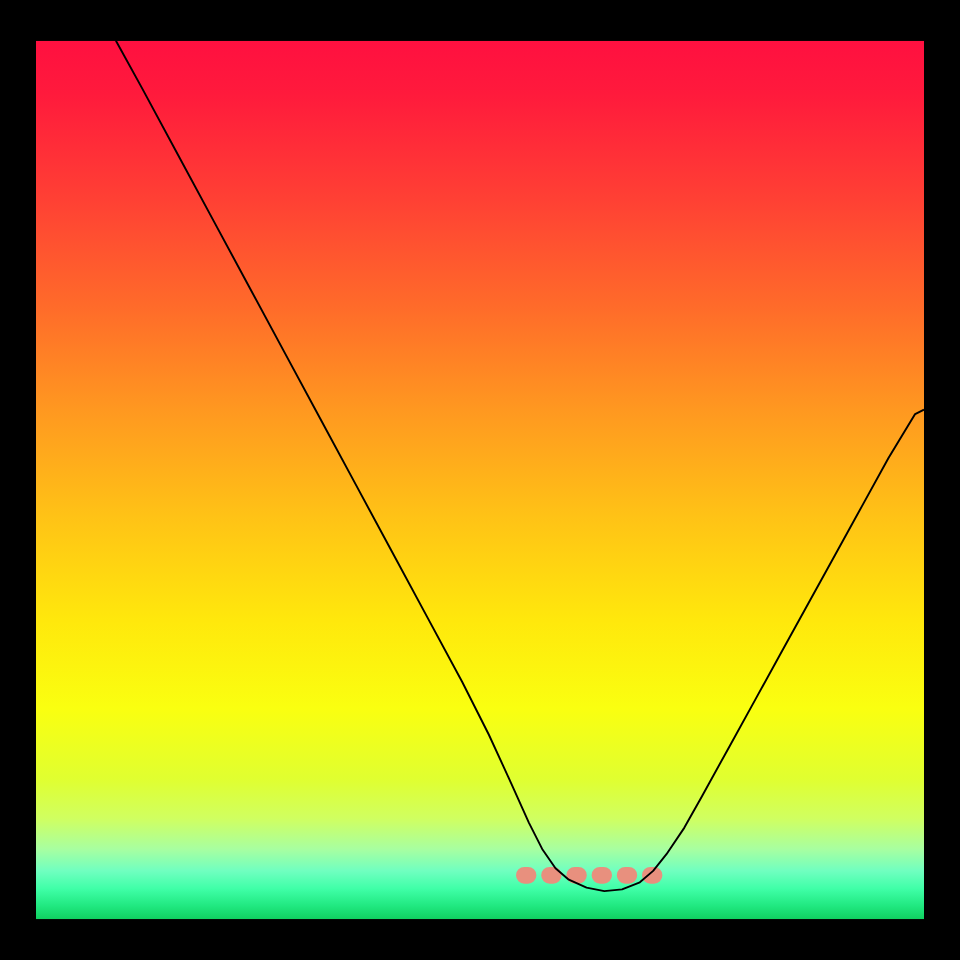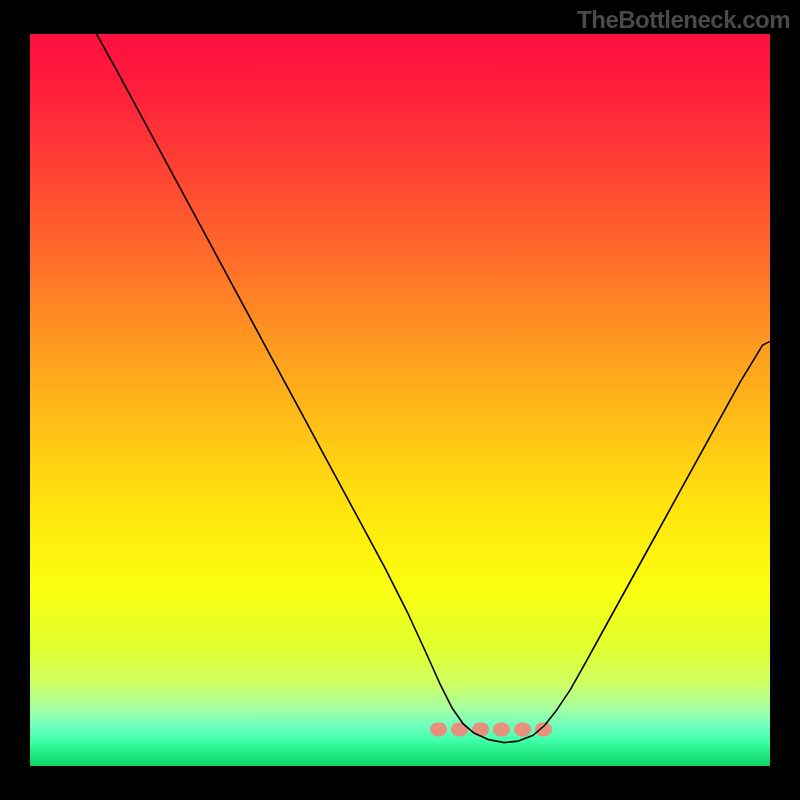--- a/index.html
+++ b/index.html
@@ -21,21 +21,20 @@
     left: 30px;
     top: 34px;
     width: 740px;
     height: 732px;
   }
   svg { display: block; }
 </style>
 </head>
 <body>
 <div class="container">
-  <div class="watermark">TheBottleneck.com</div>
   <div class="plot-area">
     <svg id="chart-svg" width="740" height="732" viewBox="0 0 740 732">
         <defs>
           <linearGradient id="bg-grad" x1="0" y1="0" x2="0" y2="1">
             <stop offset="0%" stop-color="#ff1040"></stop>
             <stop offset="6%" stop-color="#ff1a3c"></stop>
             <stop offset="18%" stop-color="#ff4034"></stop>
             <stop offset="30%" stop-color="#ff6a2a"></stop>
             <stop offset="42%" stop-color="#ff9820"></stop>
             <stop offset="54%" stop-color="#ffc216"></stop>

